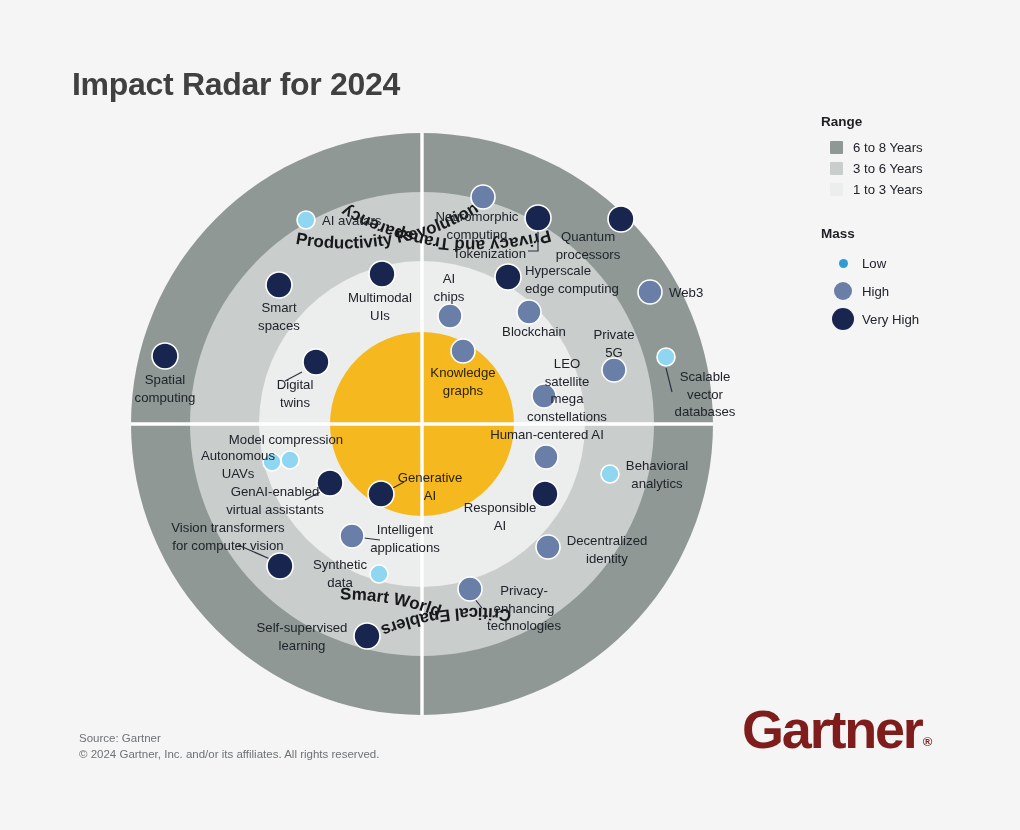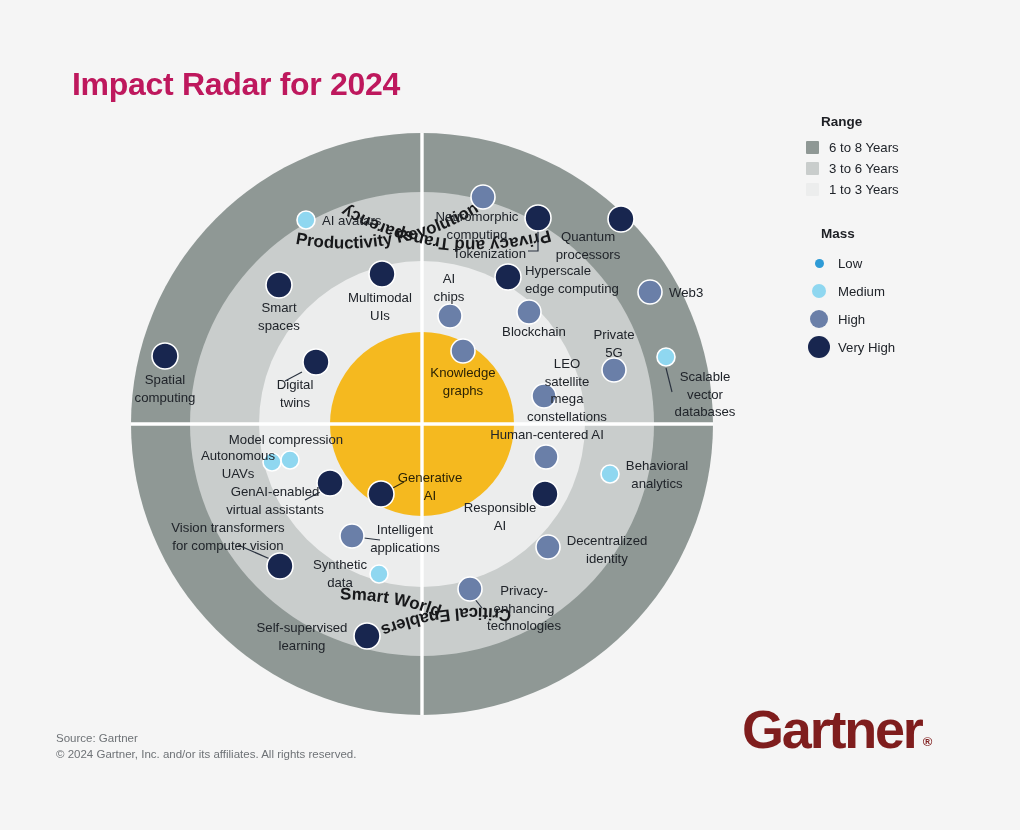--- a/index.html
+++ b/index.html
@@ -10,21 +10,21 @@
     color:#1f2a44;
     overflow:hidden;
     position:relative;
   }
   #page-title{
     position:absolute;
     left:72px; top:66px;
     font-size:32px;
     font-weight:bold;
     letter-spacing:-0.3px;
-    color:#be185d;
+    color:#404040;
     margin:0;
   }
   #radar-wrap{
     position:absolute;
     left:0; top:0;
     width:1020px; height:830px;
     pointer-events:none;
   }
   #radar-svg{display:block;}
   .dot-label{
@@ -50,20 +50,21 @@
     font-weight:bold;
     color:#1d1f24;
     margin:0 0 8px 0;
     padding-left:15px;
   }
   .legend-row{
     display:flex;
     align-items:center;
     height:21px;
     margin-bottom:0px;
+    margin-left:24px;
   }
   .legend-swatch{
     width:13px;height:13px;
     margin-right:10px;
     flex:0 0 auto;
     border-radius:1px;
   }
   .legend-dot-cell{
     width:26px;
     display:flex;
@@ -76,21 +77,21 @@
   .legend-text{
     font-size:13.2px;
     color:#20242a;
     white-space:nowrap;
   }
   #legend-mass{margin-top:26px;}
   .legend-row.mass{height:28px;text-align:center;}
   
   #source-note{
     position:absolute;
-    left:56px; top:731px;
+    left:79px; top:731px;
     font-size:11.5px;
     line-height:15.5px;
     color:#6e7276;
   }
   #source-note div{white-space:nowrap;}
   
   #gartner-logo{
     position:absolute;
     left:742px; top:702px;
     font-size:54px;
@@ -230,26 +231,20 @@
     <p class="legend-heading">Mass</p>
     <div id="legend-mass-list">
         <div class="legend-row mass">
           <span class="legend-dot-cell">
             <span class="legend-dot" style="width: 9px; height: 9px; background: rgb(46, 155, 214);"></span>
           </span>
           <span class="legend-text">Low</span>
         </div>
         <div class="legend-row mass">
           <span class="legend-dot-cell">
-            <span class="legend-dot" style="width: 14px; height: 14px; background: rgb(143, 215, 240);"></span>
-          </span>
-          <span class="legend-text">Medium</span>
-        </div>
-        <div class="legend-row mass">
-          <span class="legend-dot-cell">
             <span class="legend-dot" style="width: 18px; height: 18px; background: rgb(106, 127, 168);"></span>
           </span>
           <span class="legend-text">High</span>
         </div>
         <div class="legend-row mass">
           <span class="legend-dot-cell">
             <span class="legend-dot" style="width: 22px; height: 22px; background: rgb(24, 38, 79);"></span>
           </span>
           <span class="legend-text">Very High</span>
         </div>

